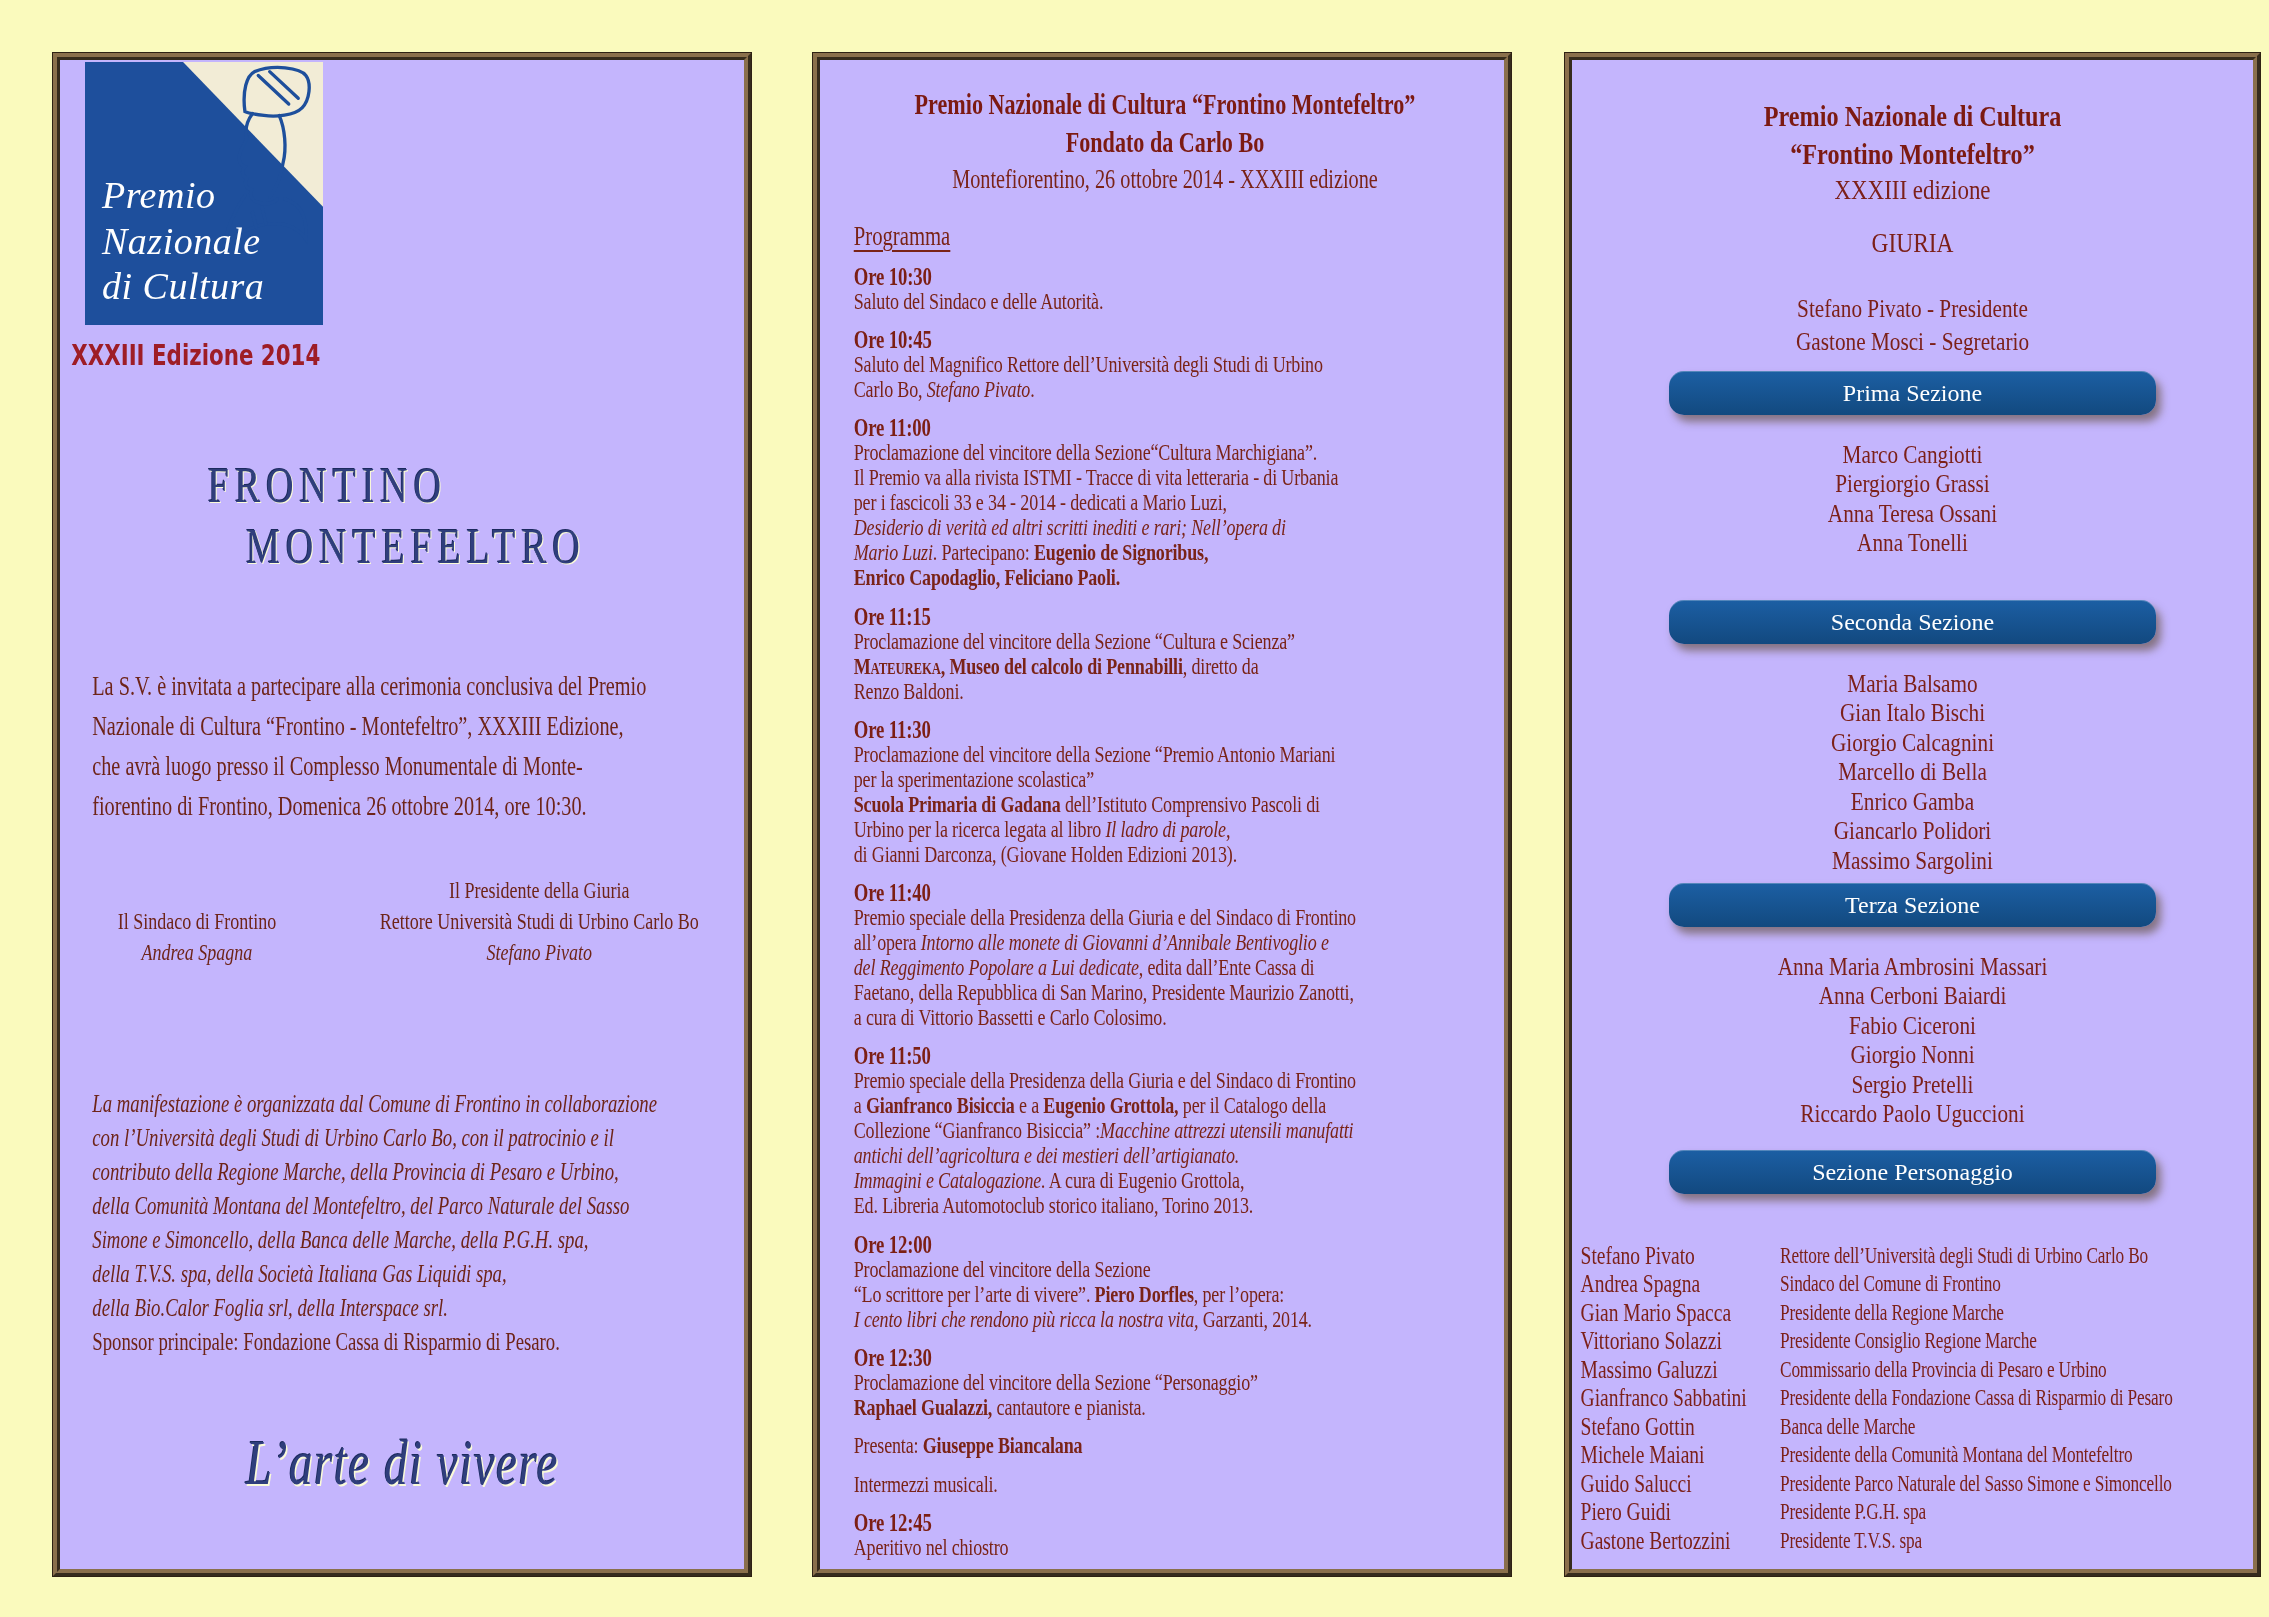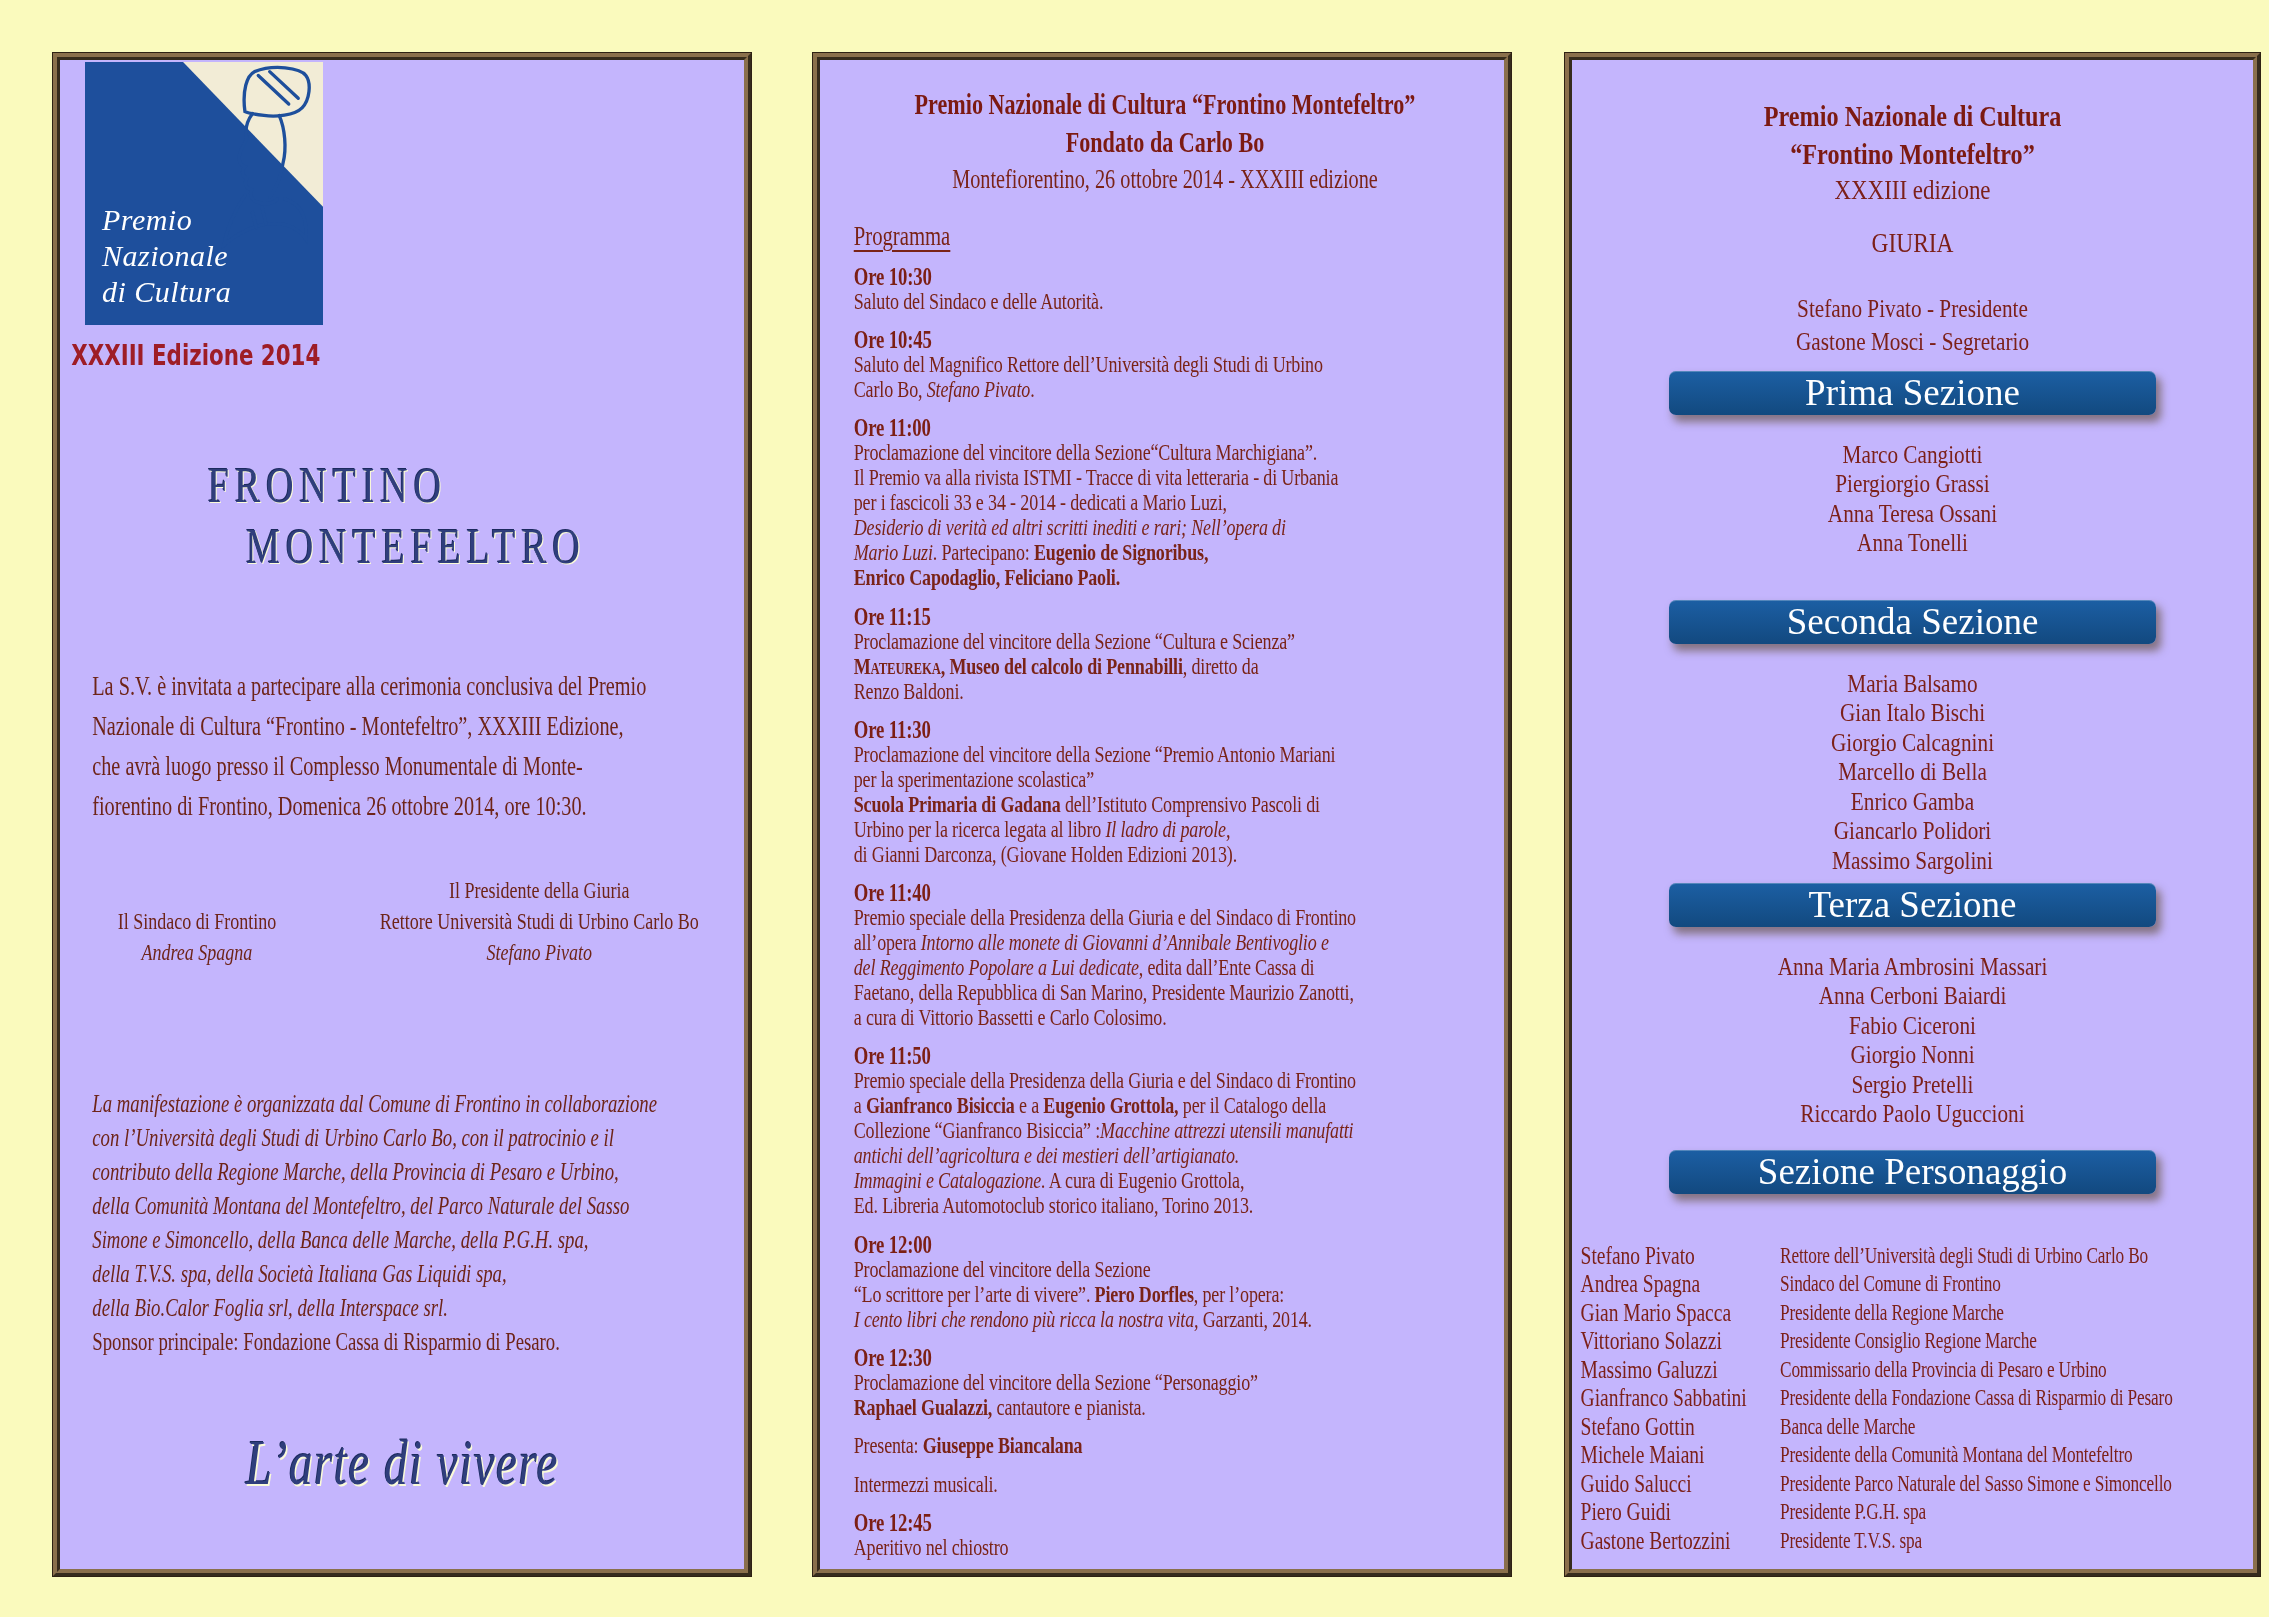--- a/index.html
+++ b/index.html
@@ -13,21 +13,21 @@
     border:7.6px ridge #8a6f4c;outline:1.9px solid #2e2113;background:#c4b5fd;
   }
   #panel-left{left:53px;width:698px;}
   #panel-mid{left:813px;width:698px;}
   #panel-right{left:1565px;width:695px;}
 
   
   .logo{position:absolute;left:25px;top:1.9px;width:238px;height:263px;background:#1e4f9c;}
   .logo svg{position:absolute;left:0;top:0;}
   .logo-text{position:absolute;left:17px;bottom:15px;color:#ffffff;font-style:italic;
-    font-size:30px;line-height:1.2;letter-spacing:0.5px;}
+    font-size:38px;line-height:1.2;letter-spacing:0.5px;}
   .left-text{position:absolute;left:0;top:282px;width:913px;transform:scaleX(0.75);transform-origin:0 0;}
   .edition{padding-left:15px;font-family:"DejaVu Sans", sans-serif;font-weight:bold;
     font-size:28.5px;line-height:28.5px;color:#9e1d26;}
   .main-title{margin-top:84px;color:#2f3e7c;font-size:51px;line-height:61px;letter-spacing:7.6px;
     text-shadow:1.4px 1.4px 0 #fbfbd8, -1px -1px 0 #1c2a5e;}
   .main-title .t1{padding-left:197px;}
   .main-title .t2{padding-left:248px;}
   .invitation{margin-top:89px;padding-left:43px;font-size:27px;line-height:40px;color:#6e2418;}
   .signatures{margin-top:49px;display:flex;font-size:24px;line-height:31px;color:#6e2418;}
   .sig-left{width:40%;text-align:center;padding-top:31px;}
@@ -51,24 +51,24 @@
   .entry .i{font-style:italic;}
   .entry .sc{font-variant:small-caps;}
 
   
   .right-inner{padding-top:38px;color:#7c2019;}
   .sq-c{transform:scaleX(0.85);}
   .r-title{text-align:center;font-weight:bold;font-size:28.5px;line-height:38px;color:#7c1a12;}
   .r-edition{text-align:center;font-size:27px;line-height:32px;}
   .r-giuria{margin-top:23px;text-align:center;font-size:27.6px;line-height:28.5px;}
   .r-officers{margin-top:34px;text-align:center;font-size:25px;line-height:33px;}
-  .sec-btn{width:487px;height:44px;margin:16px auto;border-radius:7px;
+  .sec-btn{width:487px;height:44px;margin:16px auto;border-radius:15px;
     background:linear-gradient(#1c5fa4,#12497f);
     box-shadow:4.8px 6.7px 8.6px rgba(80,60,30,0.55), inset 0 1px 0 rgba(255,255,255,0.25);
-    color:#ffffff;text-align:center;font-size:37px;line-height:44px;}
+    color:#ffffff;text-align:center;font-size:24px;line-height:44px;}
   .btn1{margin-top:13.3px;} .btn2{margin-top:42px;} .btn3{margin-top:7.6px;} .btn4{margin-top:21px;}
   .members{margin-top:25px;text-align:center;font-size:25px;line-height:29.5px;}
   .pers-list{margin-top:48px;width:875px;transform:scaleX(0.75);transform-origin:0 0;}
   .prow{display:flex;line-height:28.5px;padding-left:11.4px;}
   .pname{width:266px;font-size:26px;flex:none;}
   .prole{flex:1;font-size:23px;letter-spacing:-0.2px;}
 </style>
 </head>
 <body>
 

